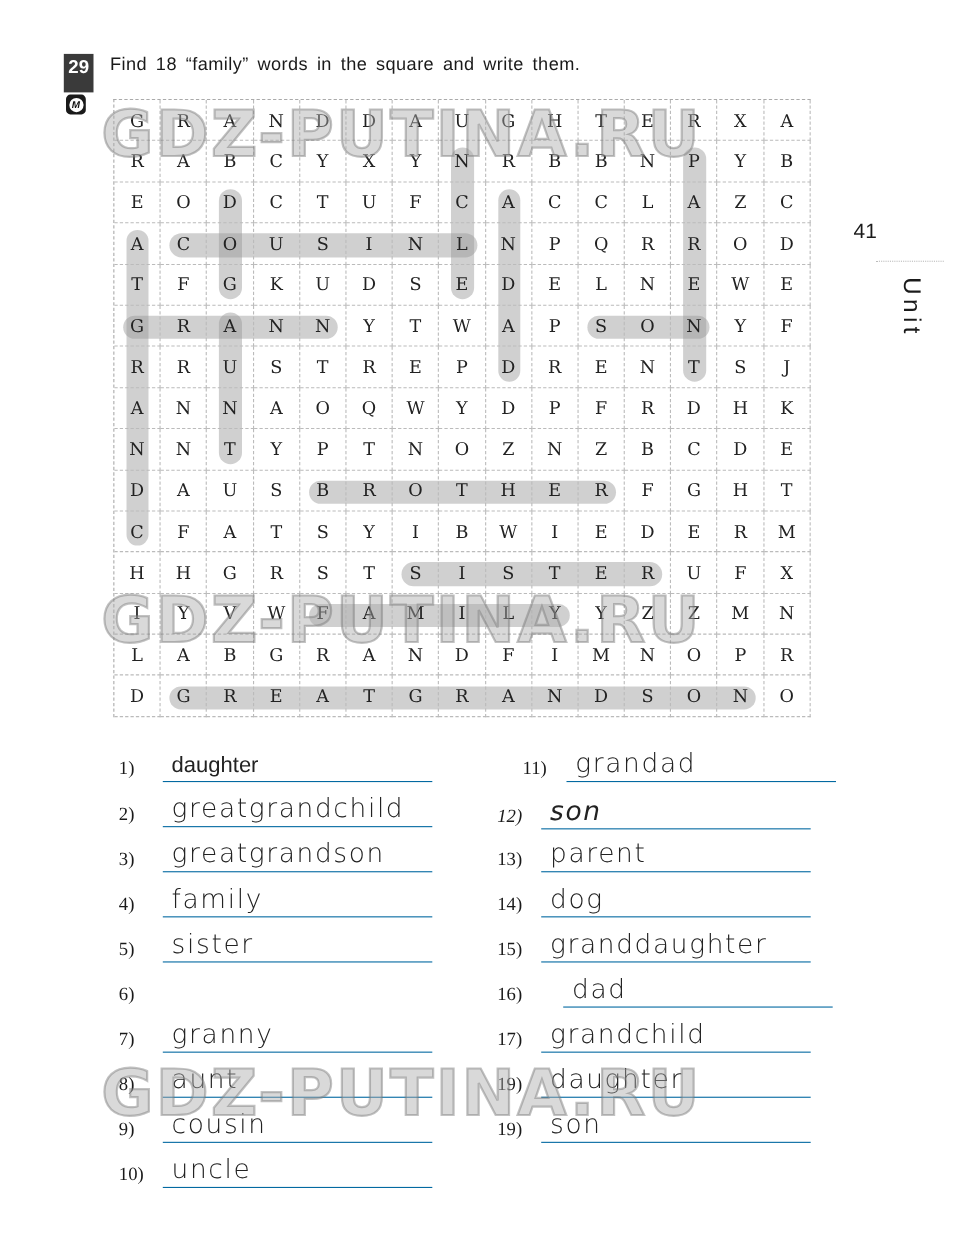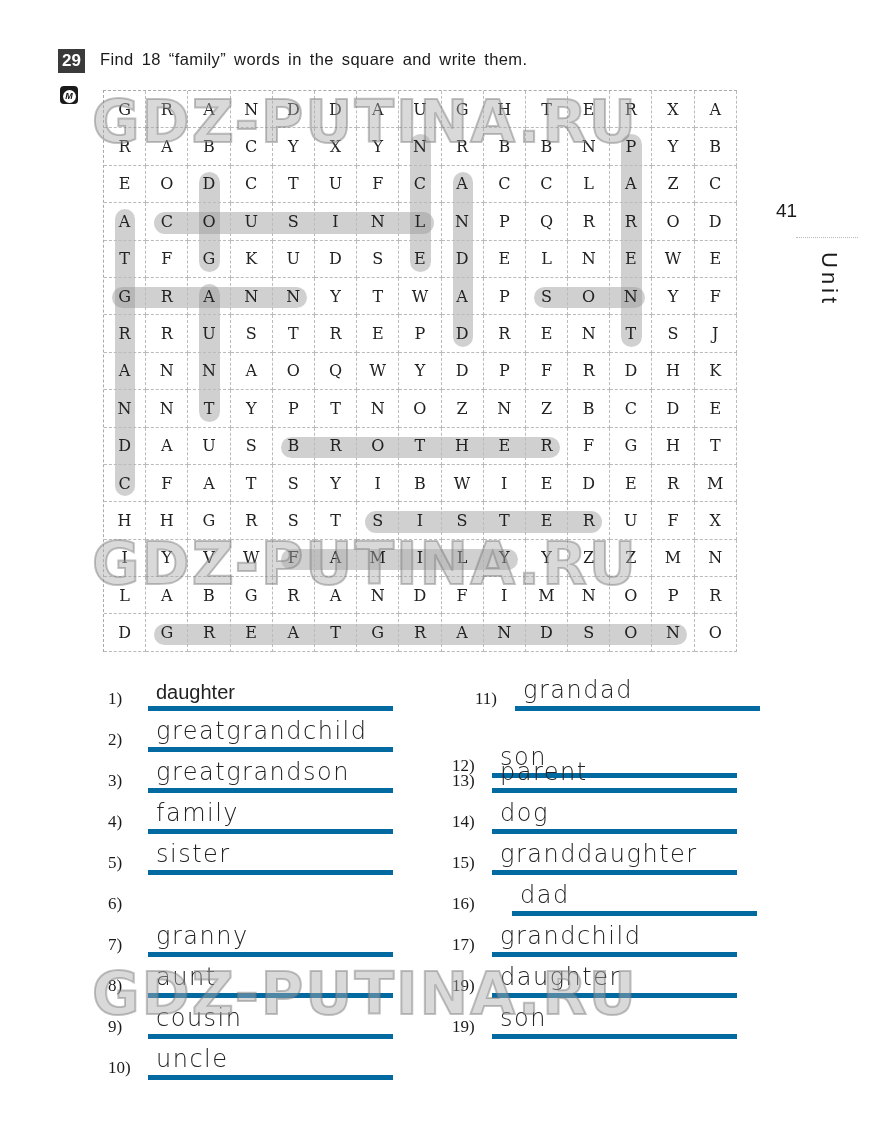--- a/index.html
+++ b/index.html
@@ -1,21 +1,21 @@
 <!DOCTYPE html>
 <html><head>
 <meta charset="utf-8">
 <style>
   html, body { margin: 0; padding: 0; }
   body {
     width: 888px; height: 1141px; background: #ffffff; position: relative; overflow: hidden;
     font-family: "Liberation Serif", serif; color: #1a1a1a;
   }
   .ex-num {
-    position: absolute; left: 58px; top: 49px; width: 27px; height: 24px;
+    position: absolute; left: 58px; top: 49px; width: 27px; height: 35px;
     background: #3a3a3a; color: #fff; font-family: "Liberation Sans", sans-serif;
     font-weight: bold; font-size: 17px; line-height: 24px; text-align: center;
   }
   .m-badge {
     position: absolute; left: 60px; top: 86px; width: 18px; height: 18px; border-radius: 4px;
     background: #1a1a1a; color: #fff; font-family: "Liberation Sans", sans-serif; font-size: 11px;
     font-style: italic; font-weight: bold; line-height: 18px; text-align: center;
   }
   .m-badge span { display:inline-block; width:13px; height:13px; line-height:13px; border-radius:50%; background:#fff; color:#111; margin-top:2px; font-size:9px; }
   .instruction {
@@ -42,21 +42,21 @@
     font-family: "DejaVu Serif", serif; font-size: 16px; color: #222; position: relative; z-index: 2;
   }
   .hl {
     position: absolute; background: rgba(150,150,150,0.45); border-radius: 14px; z-index: 1;
   }
   .answers { position: absolute; left: 0; top: 0; }
   .ans {
     position: absolute; height: 34px; display: flex; align-items: flex-end;
   }
   .ans-num { font-family: "Liberation Serif", serif; font-size: 17px; width: 40px; padding-bottom: 2px; }
-  .ans-line { border-bottom: 5px solid #0369a1; width: 245px; height: 30px; position: relative; }
+  .ans-line { border-bottom: 1px solid #0369a1; width: 245px; height: 30px; position: relative; }
   .ans-text {
     position: absolute; left: 8px; bottom: 2px; font-family: "DejaVu Sans", sans-serif;
     font-size: 24px; font-weight: 300; color: #222; letter-spacing: 1.5px; white-space: nowrap;
   }
   .ans-text.printed { font-family: "Liberation Sans", sans-serif; font-size: 20px; letter-spacing: 0; }
   .watermark {
     position: absolute; font-family: "DejaVu Sans", sans-serif; font-weight: bold; font-size: 58px;
     color: rgba(170,170,170,0.45); letter-spacing: 2px; z-index: 5; pointer-events: none;
     -webkit-text-stroke: 2px rgba(120,120,120,0.45);
   }
@@ -370,21 +370,21 @@
       <span class="ans-line">
         <span class="ans-text">uncle</span>
       </span>
     </div>
     <div class="ans" style="left: 452px; top: 677px; margin-left: 23px;">
       <span class="ans-num">11)</span>
       <span class="ans-line">
         <span class="ans-text">grandad</span>
       </span>
     </div>
-    <div class="ans" style="left: 452px; top: 744px;">
+    <div class="ans" style="left: 452px; top: 720px; font-style: italic;">
       <span class="ans-num">12)</span>
       <span class="ans-line">
         <span class="ans-text">son</span>
       </span>
     </div>
     <div class="ans" style="left: 452px; top: 759px;">
       <span class="ans-num">13)</span>
       <span class="ans-line">
         <span class="ans-text">parent</span>
       </span>

